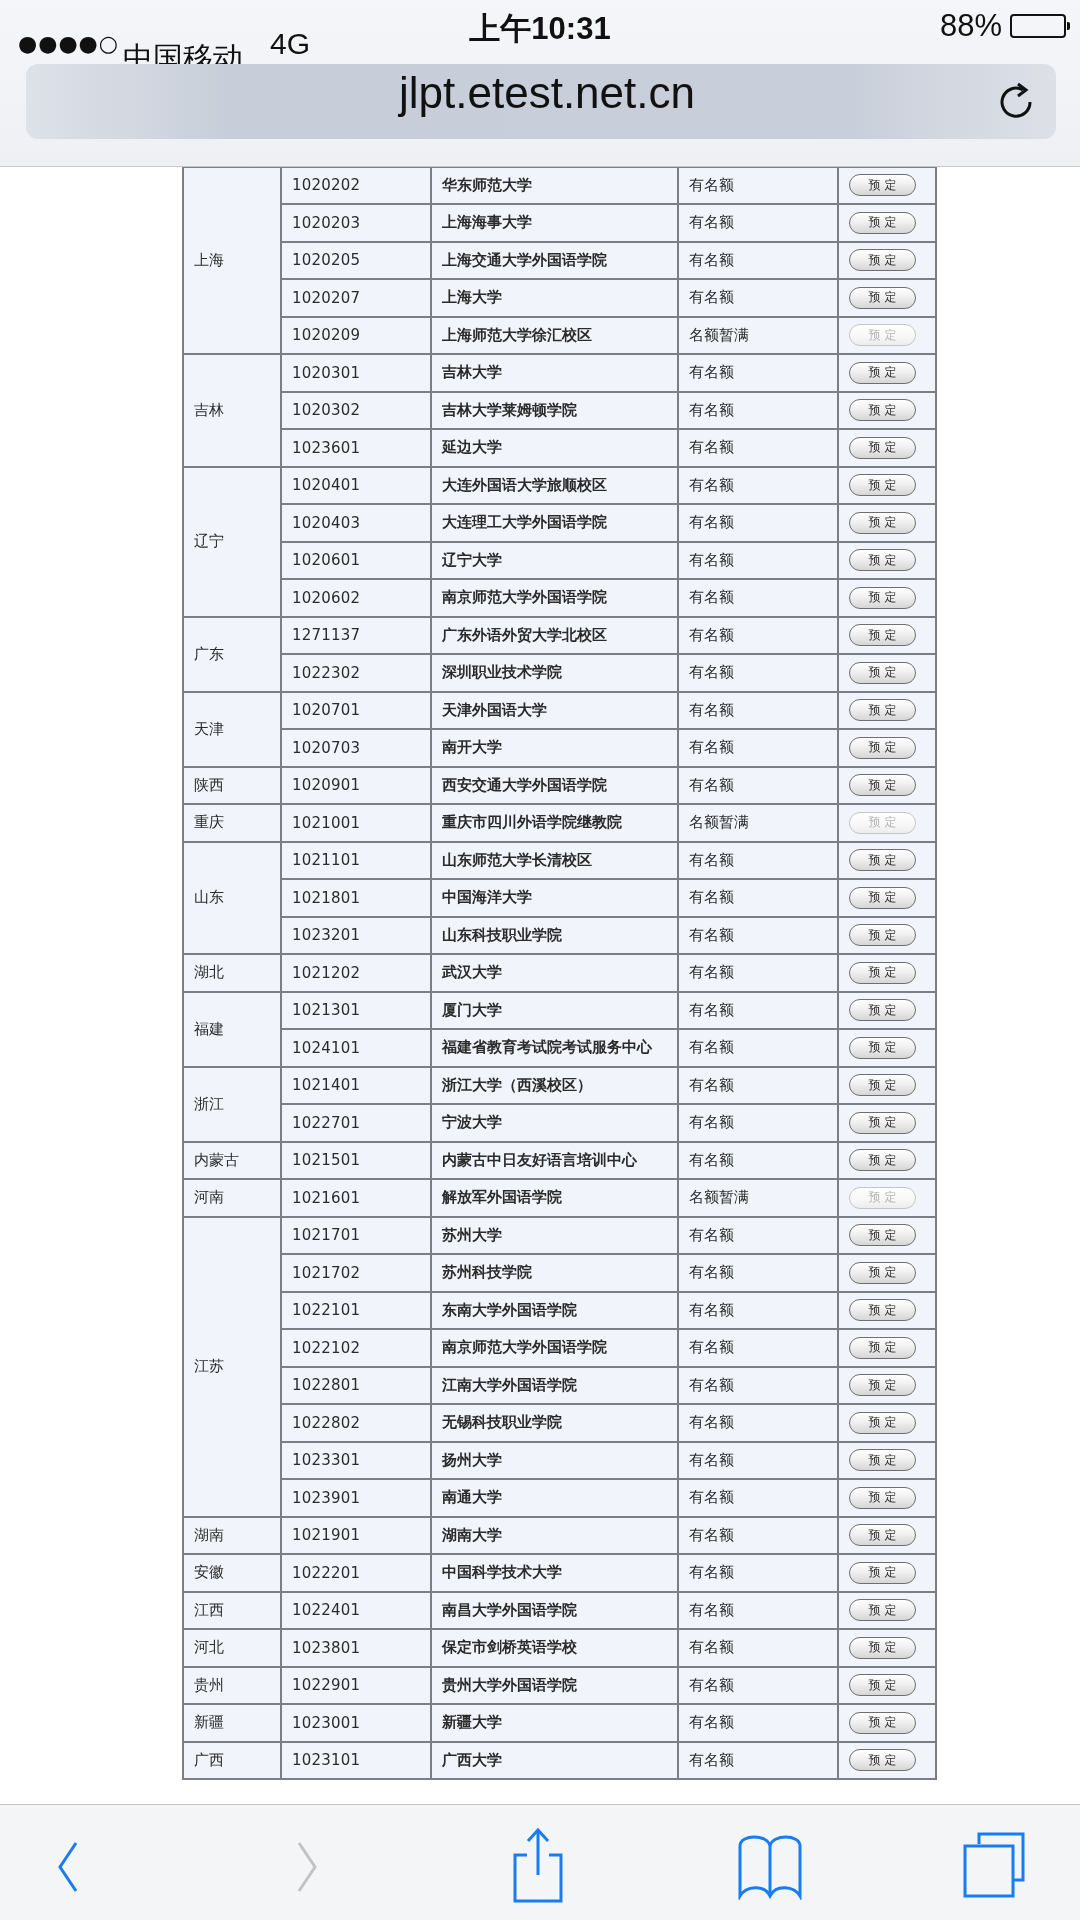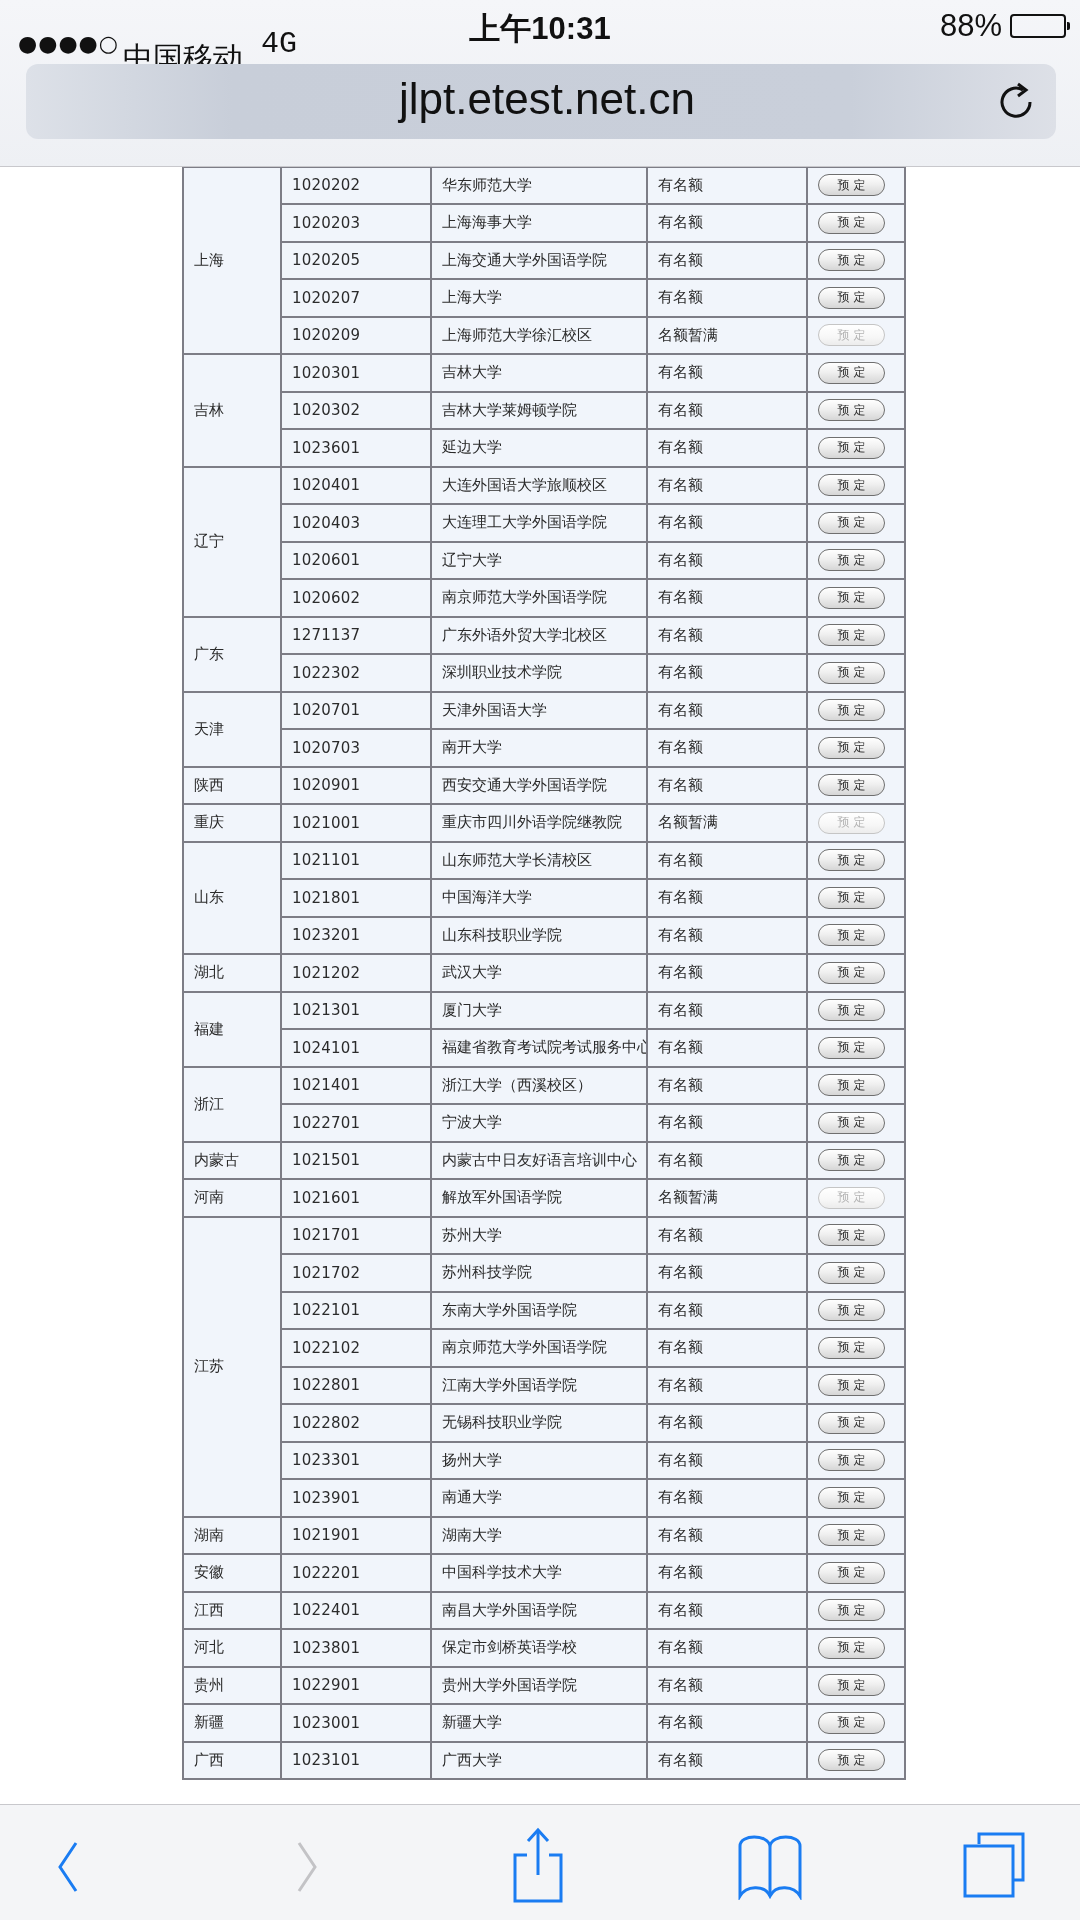--- a/index.html
+++ b/index.html
@@ -25,21 +25,21 @@
     height: 37.5px;
     font-size: 15px;
     color: #2b2b2b;
     padding: 0 0 0 10px;
     vertical-align: middle;
     white-space: nowrap;
     overflow: hidden;
   }
   td.c-prov { width: 98px; color: #333; }
   td.c-code { width: 150px; color: #333; letter-spacing: 0.2px; margin-top: 47px; }
-  td.c-name { width: 216px; color: #3b3f74; }
+  td.c-name { width: 247px; color: #3b3f74; font-weight: bold; }
   td.c-status { width: 160px; color: #333; }
   td.c-btn { width: 98px; padding-left: 10px; }
 
   .book-btn {
     display: inline-flex; align-items: center; justify-content: center;
     width: 67px; height: 22px;
     border: 1.5px solid #6f6f6f;
     border-radius: 11px;
     background: linear-gradient(#ffffff 0%, #f0f0f0 45%, #d6d6d6 100%);
     font-size: 12px; color: #333; letter-spacing: 4px; padding-left: 4px;
@@ -59,42 +59,42 @@
     border-bottom: 1px solid #c8c8cc;
     z-index: 10;
   }
   .status-bar {
     position: absolute; left: 0; top: 0; width: 1080px; height: 54px;
     font-size: 30px; color: #111;
   }
   .status-left { position: absolute; left: 18px; top: 8px; display: flex; align-items: center; }
   .signal-dots { font-size: 22px; letter-spacing: 1px; margin-right: 4px; }
   .carrier { font-family: "DejaVu Sans", sans-serif; font-size: 30px; margin-top: 30px; }
-  .network { margin-left: 18px; font-family: Liberation Mono, monospace; font-size: 30px; }
+  .network { margin-left: 27px; font-family: Liberation Sans, sans-serif; font-size: 30px; }
   .status-time {
     position: absolute; left: 0; right: 0; top: 8px; text-align: center;
     font-family: "Liberation Sans", sans-serif; font-weight: bold; font-size: 31px;
   }
   .status-right { position: absolute; right: 14px; top: 8px; display: flex; align-items: center; }
   .battery-pct { font-family: "Liberation Sans", sans-serif; font-size: 31px; margin-right: 8px; }
   .battery {
     width: 56px; height: 24px; border: 2px solid #111; border-radius: 4px; padding: 2px; position: relative;
   }
   .battery .fill { width: 88%; height: 100%; background: #111; border-radius: 1px; }
   .battery::after {
     content: ""; position: absolute; right: -6px; top: 6px; width: 3px; height: 8px; background: #111; border-radius: 0 2px 2px 0;
   }
 
   .url-bar {
     position: absolute; left: 26px; top: 64px; width: 1030px; height: 75px;
     border-radius: 12px;
     background: linear-gradient(90deg, #dde1e8 0%, #c8ced9 20%, #c9cfda 80%, #dde0e7 100%);
   }
   .url-text {
-    position: absolute; left: 0; right: 0; top: 10px; text-align: center;
+    position: absolute; left: 0; right: 0; top: 4px; text-align: center;
     font-family: "Liberation Sans", sans-serif; font-size: 44px; color: #111; padding-left: 12px;
   }
   .reload-btn {
     position: absolute; right: 18px; top: 17px; width: 42px; height: 42px; cursor: pointer;
   }
 
   
   .bottom-bar {
     position: absolute; left: 0; top: 1804px; width: 1080px; height: 116px;
     background: #f4f5f7;

